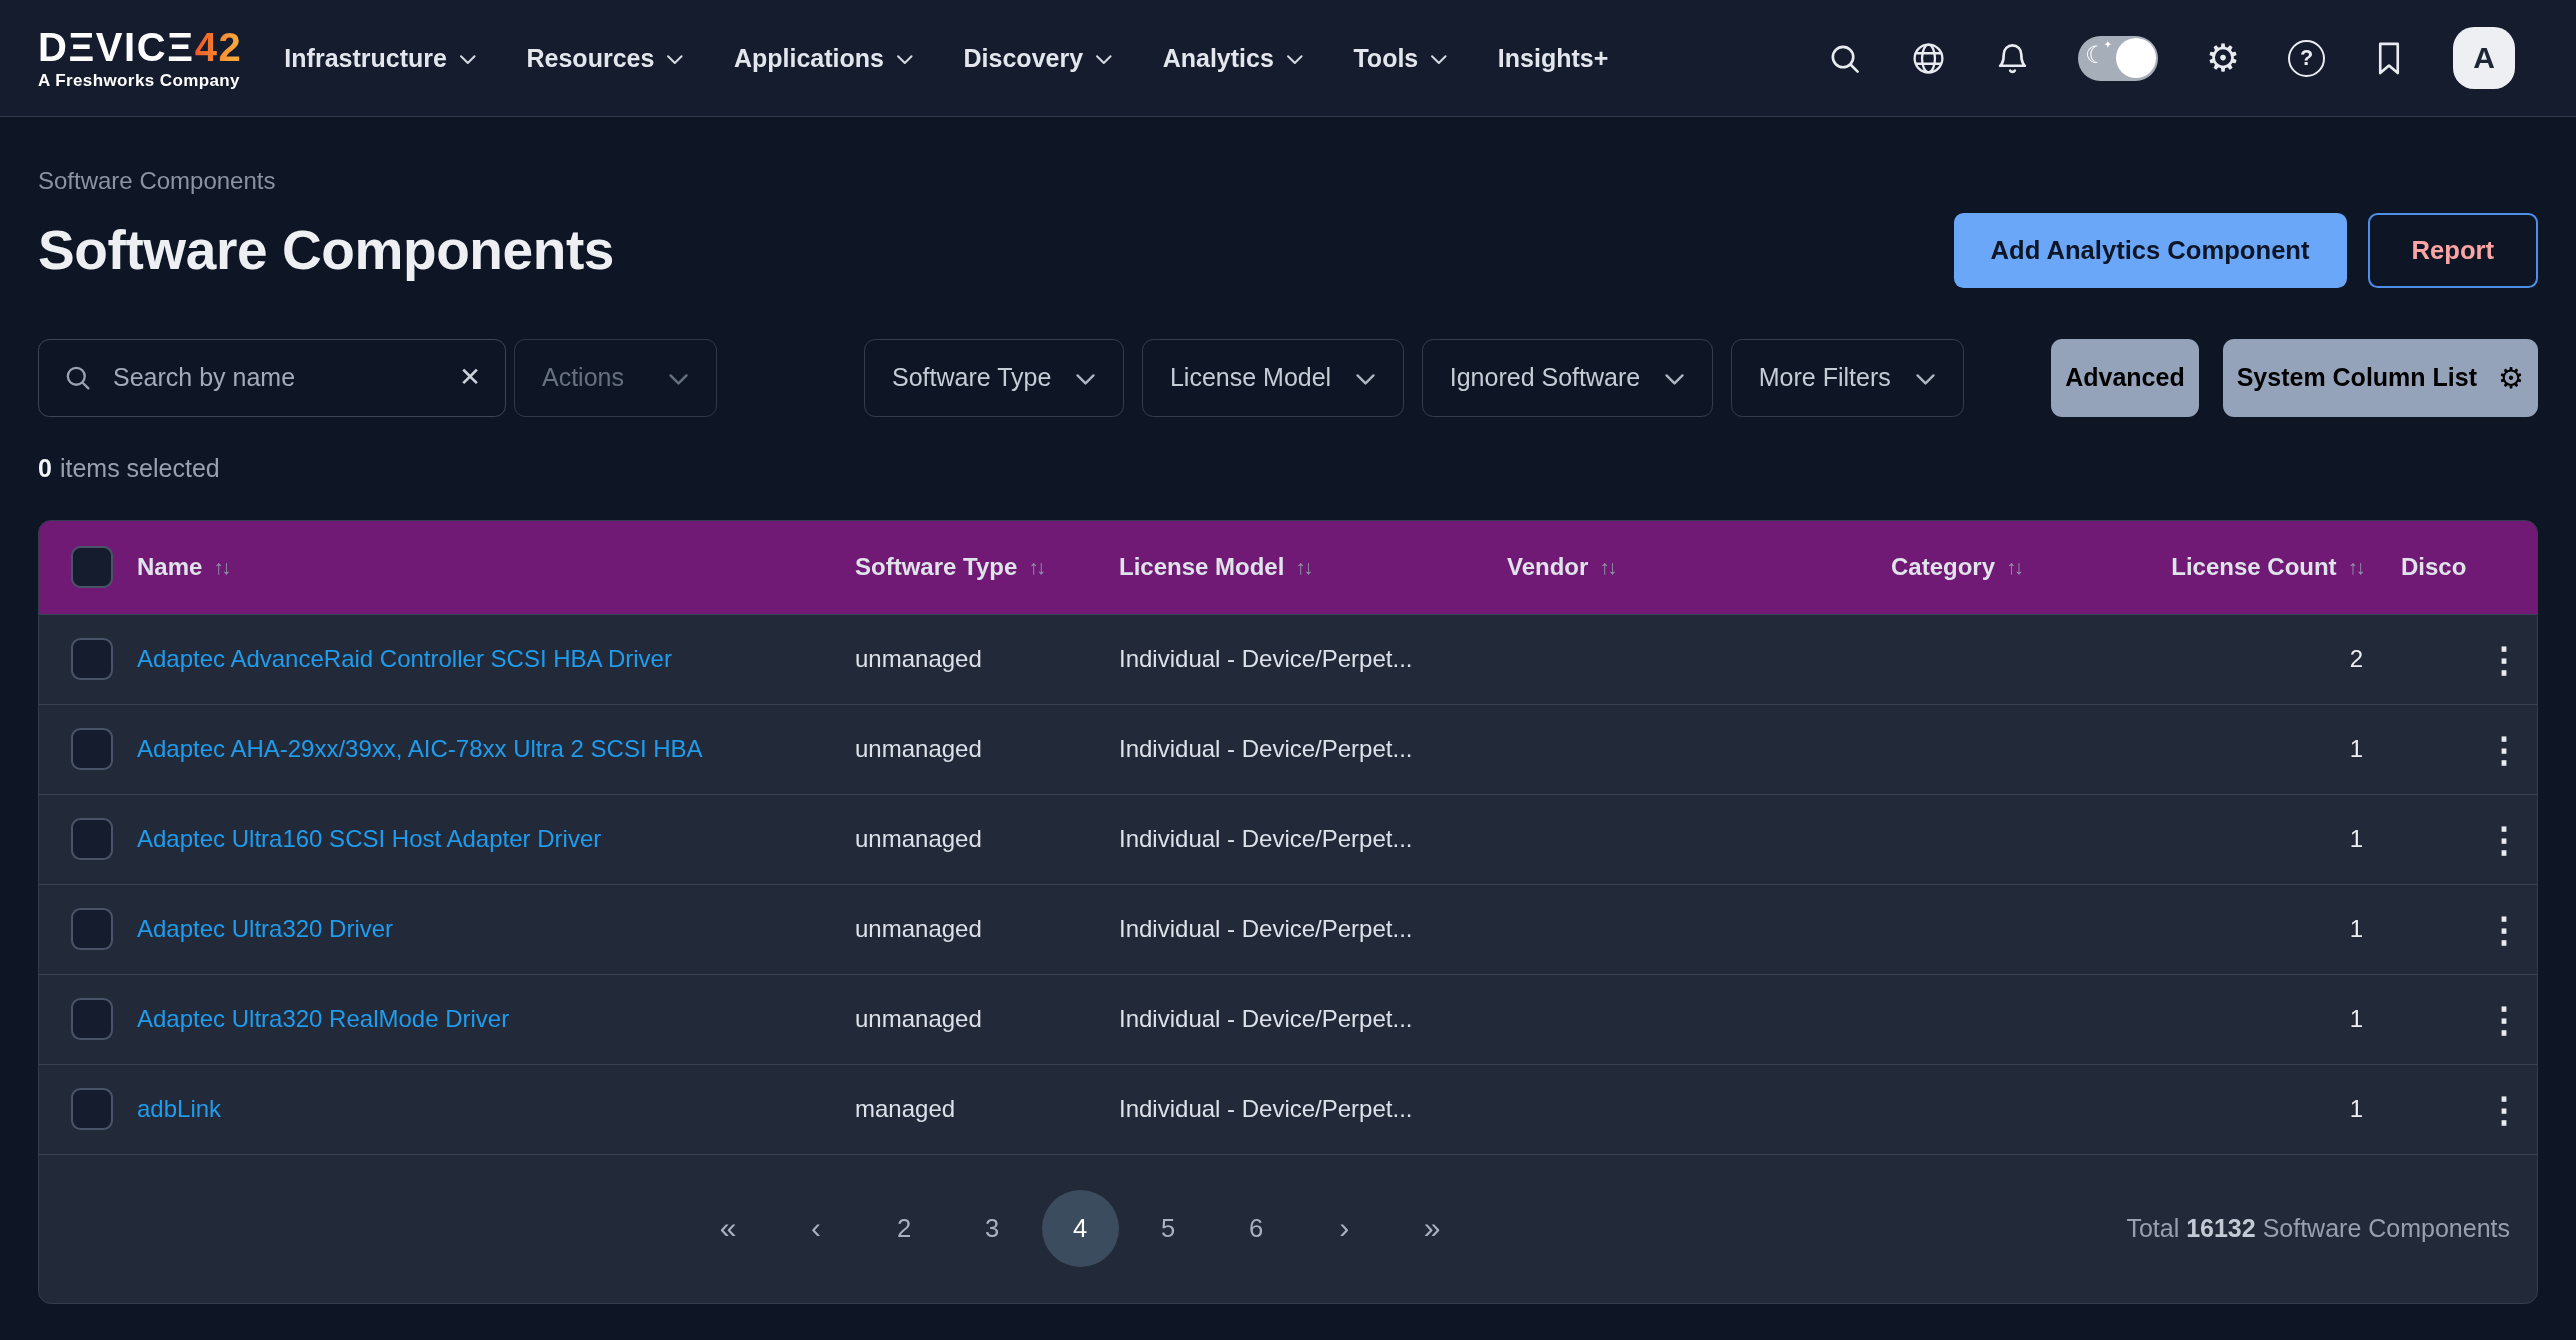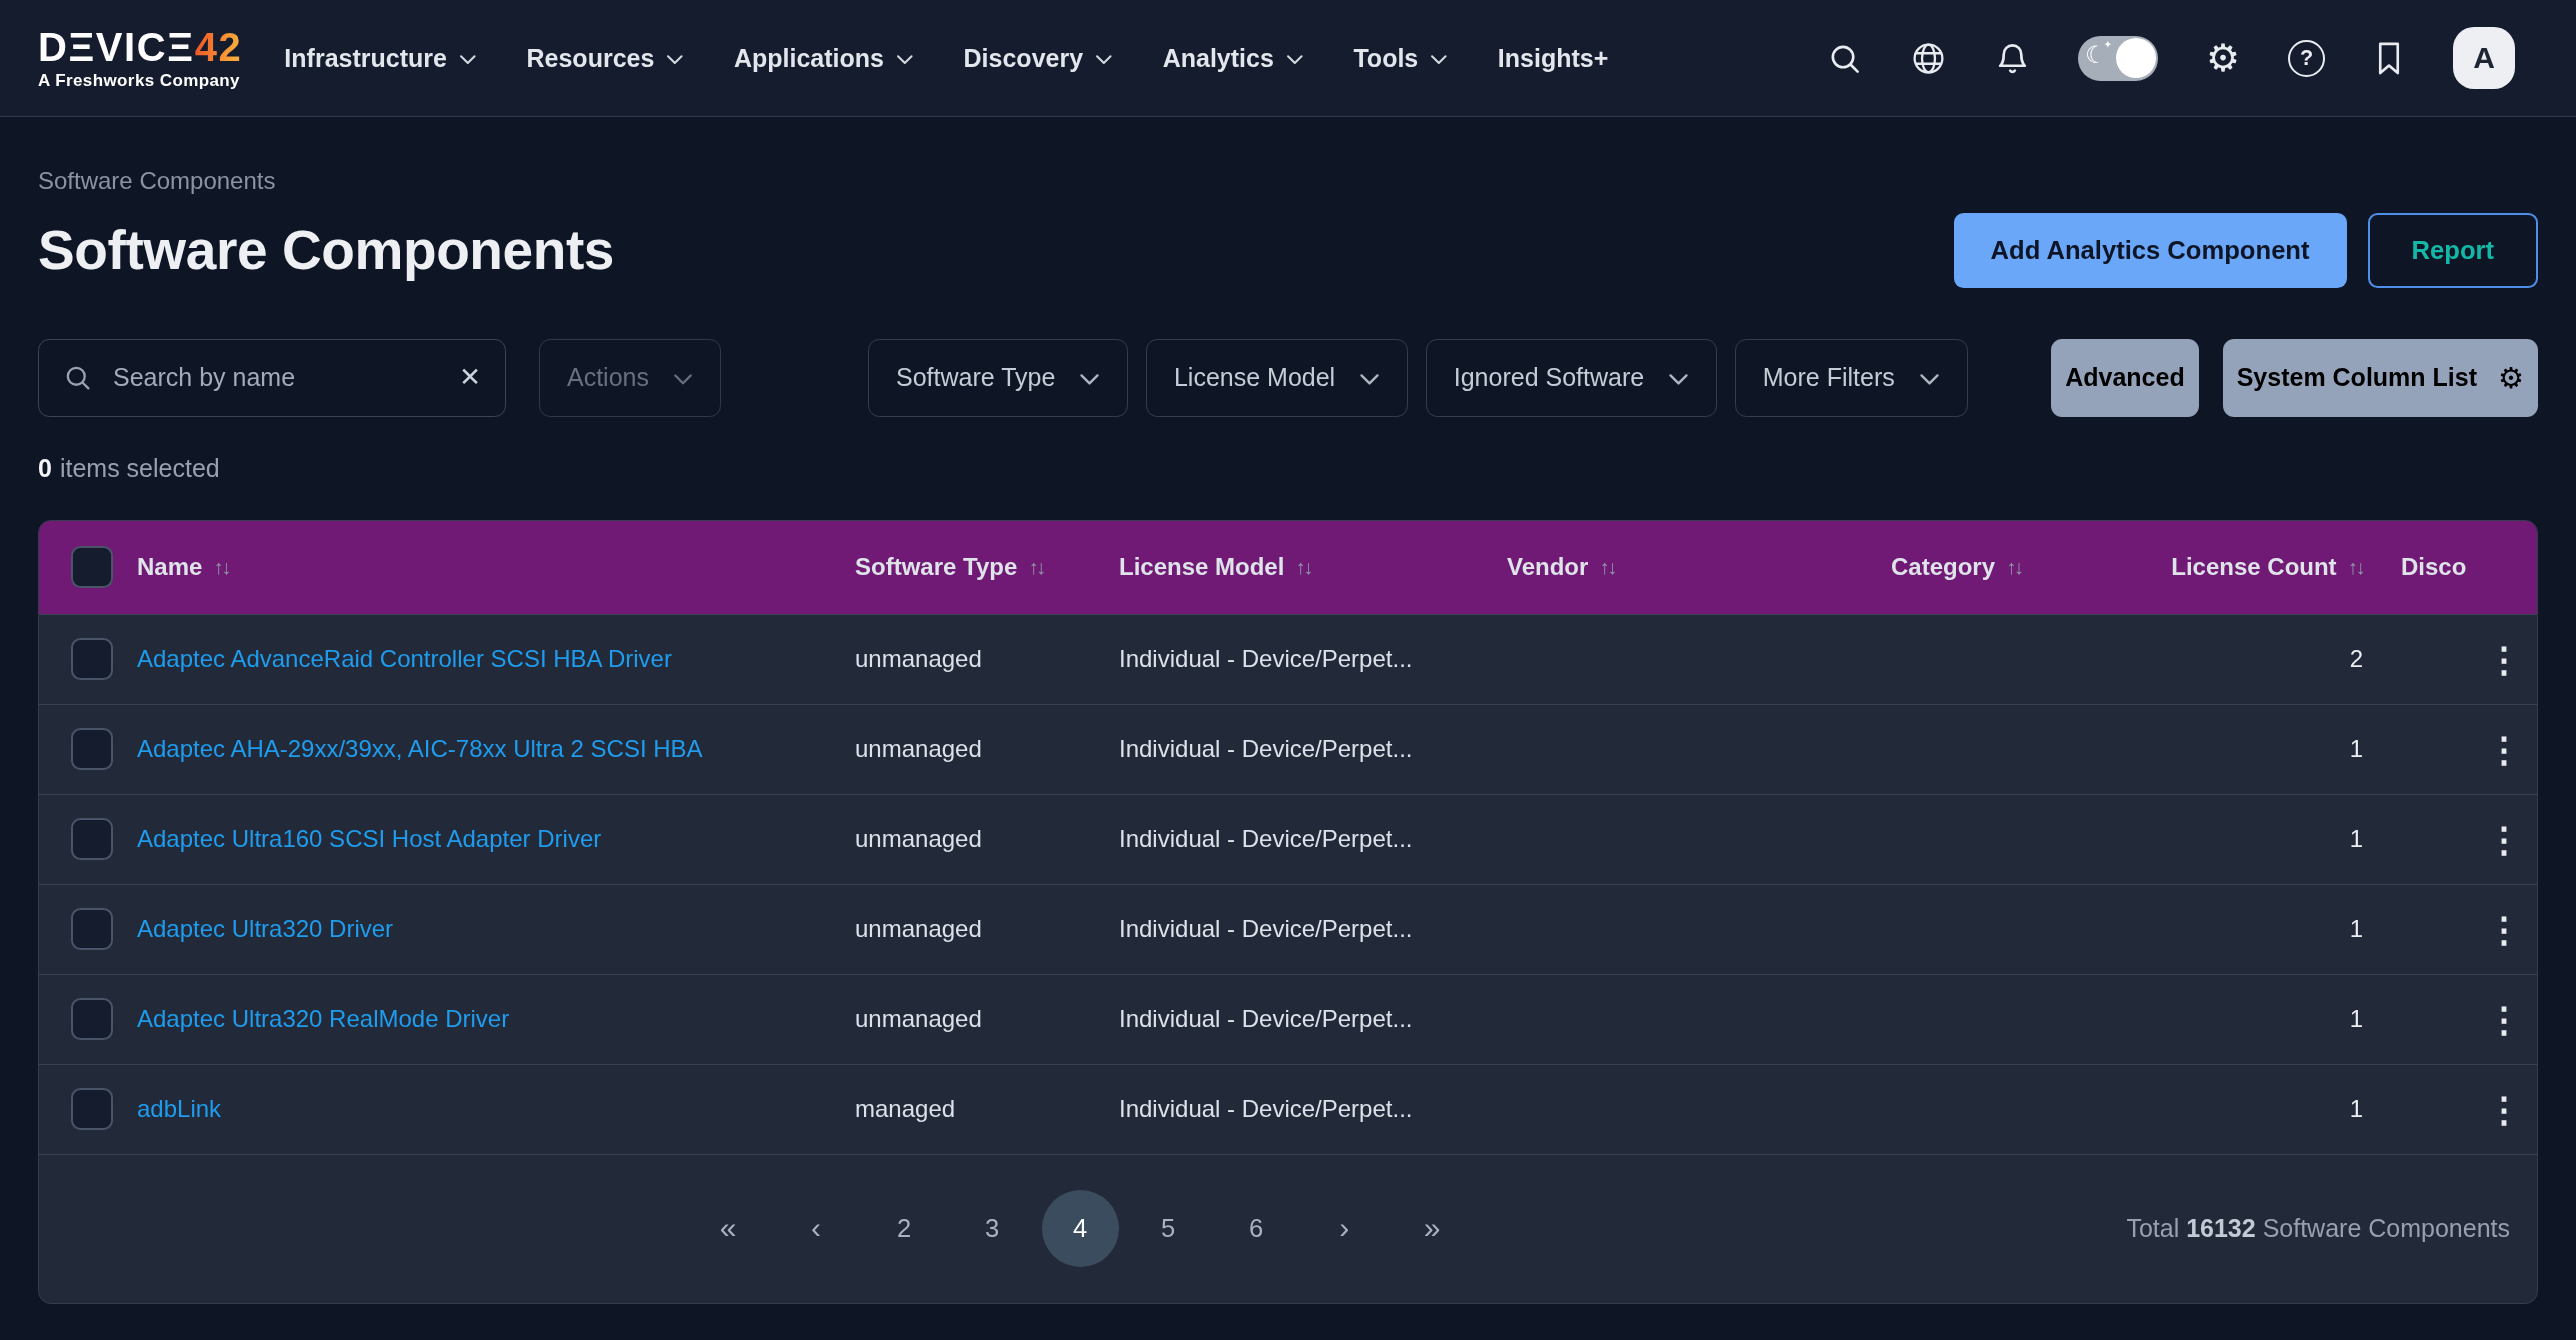--- a/index.html
+++ b/index.html
@@ -35,36 +35,36 @@
 
   
   .content{padding:0 38px;}
   .breadcrumb{margin-top:50px;font-size:24px;color:#8b93a2;}
   .title-row{display:flex;align-items:center;margin-top:17.6px;}
   .page-title{font-size:55px;font-weight:800;letter-spacing:-0.4px;color:#edeff3;}
   .title-actions{margin-left:auto;display:flex;align-items:center;gap:21px;}
   .btn{height:75px;display:flex;align-items:center;border-radius:9.6px;
        font-size:25.6px;font-weight:700;box-sizing:border-box;white-space:nowrap;}
   .btn-primary{background:#6aa7f8;color:#0d1526;padding:0 37px;}
-  .btn-outline{border:2.4px solid #4f8fe8;color:#14b8a6;padding:0 42px;background:transparent;}
+  .btn-outline{border:2.4px solid #4f8fe8;color:#fca5a5;padding:0 42px;background:transparent;}
 
   
   .toolbar{display:flex;align-items:center;margin-top:51px;height:78px;}
   .search-box{width:468px;height:78px;border:1.6px solid #3c4558;border-radius:11.2px;
               display:flex;align-items:center;gap:19px;padding:0 24px;box-sizing:border-box;}
   .search-box input{flex:1;background:transparent;border:0;outline:0;color:#dfe3ea;
                     font-size:25px;font-family:inherit;min-width:0;}
   .search-box input::placeholder{color:#a3abb8;}
   .clear-x{font-size:26.4px;color:#ccd2da;line-height:1;}
   .dropdown{height:78px;border:1.6px solid #343d50;border-radius:11.2px;display:flex;align-items:center;
             gap:24px;padding:0 27px;font-size:25px;color:#c6ccd6;box-sizing:border-box;white-space:nowrap;}
   .dropdown svg{color:#aeb5c1;margin-top:3.2px;}
   .dropdown.disabled{color:#67707f;border-color:#303949;}
   .dropdown.disabled svg{color:#67707f;}
-  .dd-actions{margin-left:33px;width:182px;justify-content:space-between;}
+  .dd-actions{margin-left:8px;width:203px;justify-content:space-between;}
   .filter-group{display:flex;gap:17.6px;margin-left:147px;}
   .btn-gray{height:78px;background:#95a3ba;color:#000000;border-radius:11.2px;font-size:25px;
             font-weight:700;display:flex;align-items:center;padding:0 14px;gap:21px;white-space:nowrap;}
   .btn-advanced{margin-left:auto;}
   .btn-collist{margin-left:24px;}
   .btn-collist .gear-sm{font-size:29px;font-weight:400;line-height:1;margin-top:1.6px;}
 
   
   .selected-line{margin-top:37px;font-size:25px;color:#99a1af;}
   .selected-line b{color:#f2f4f7;font-weight:700;margin-right:8px;}

